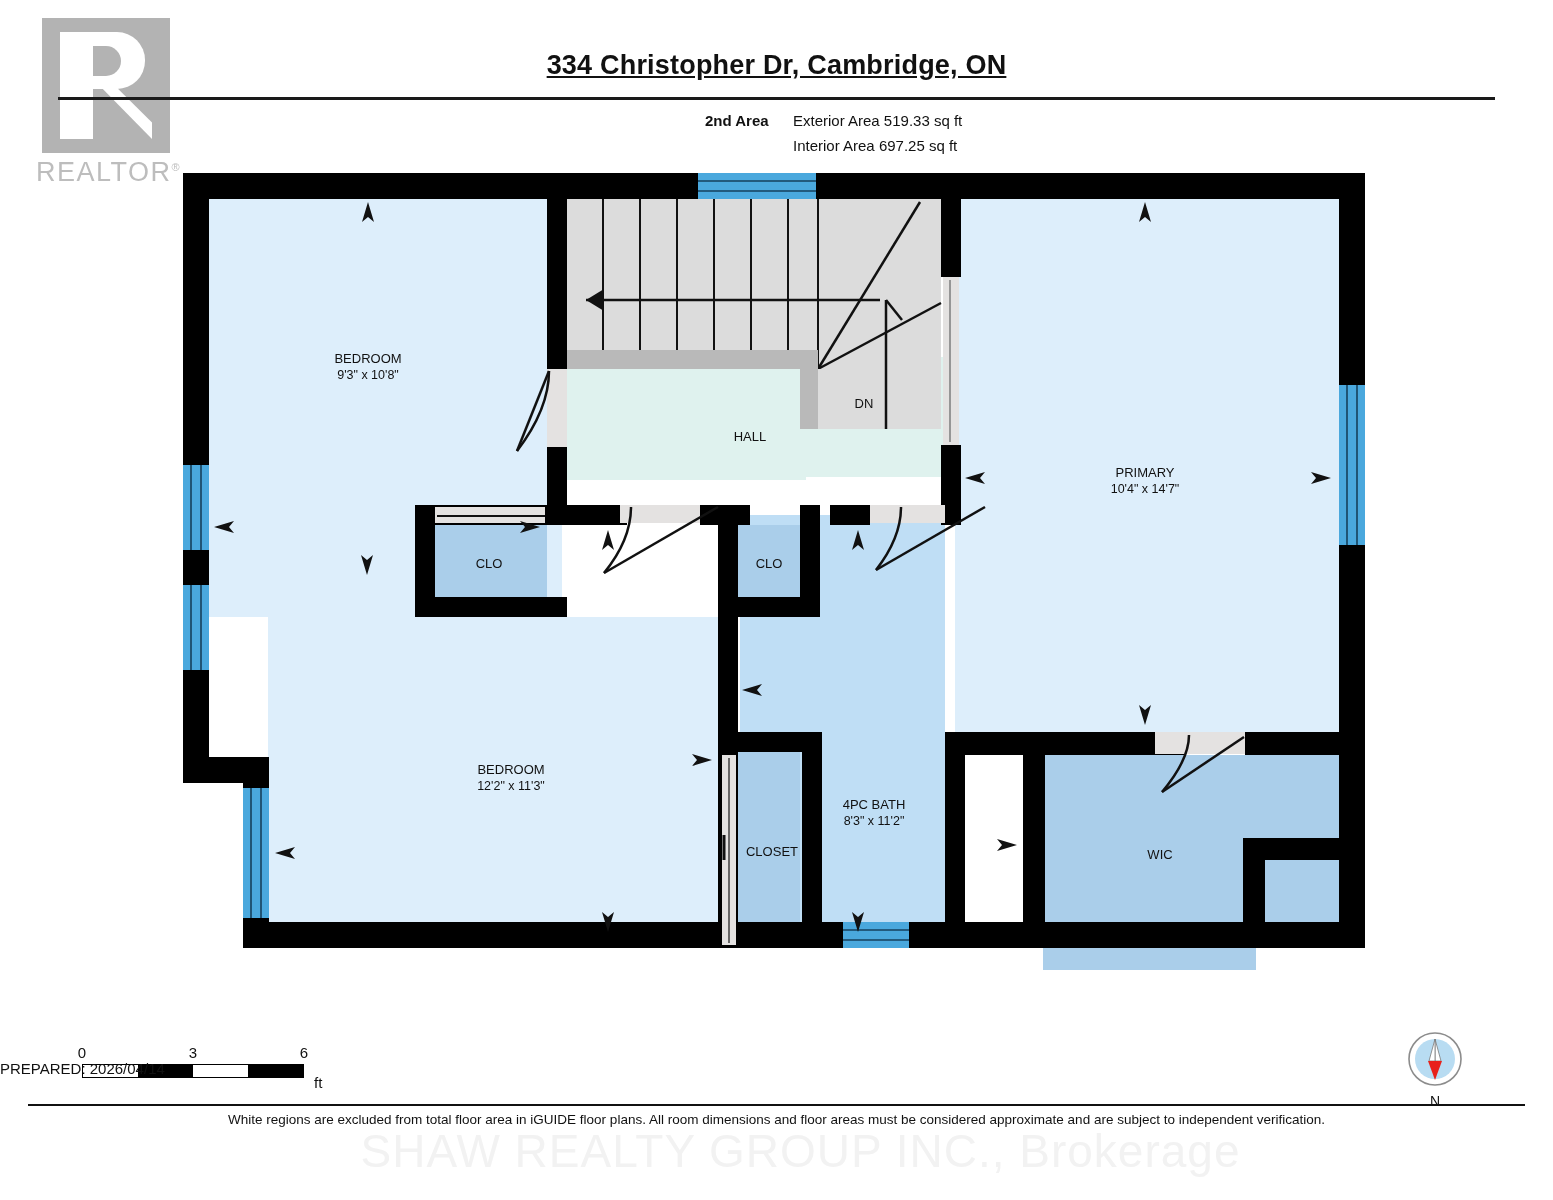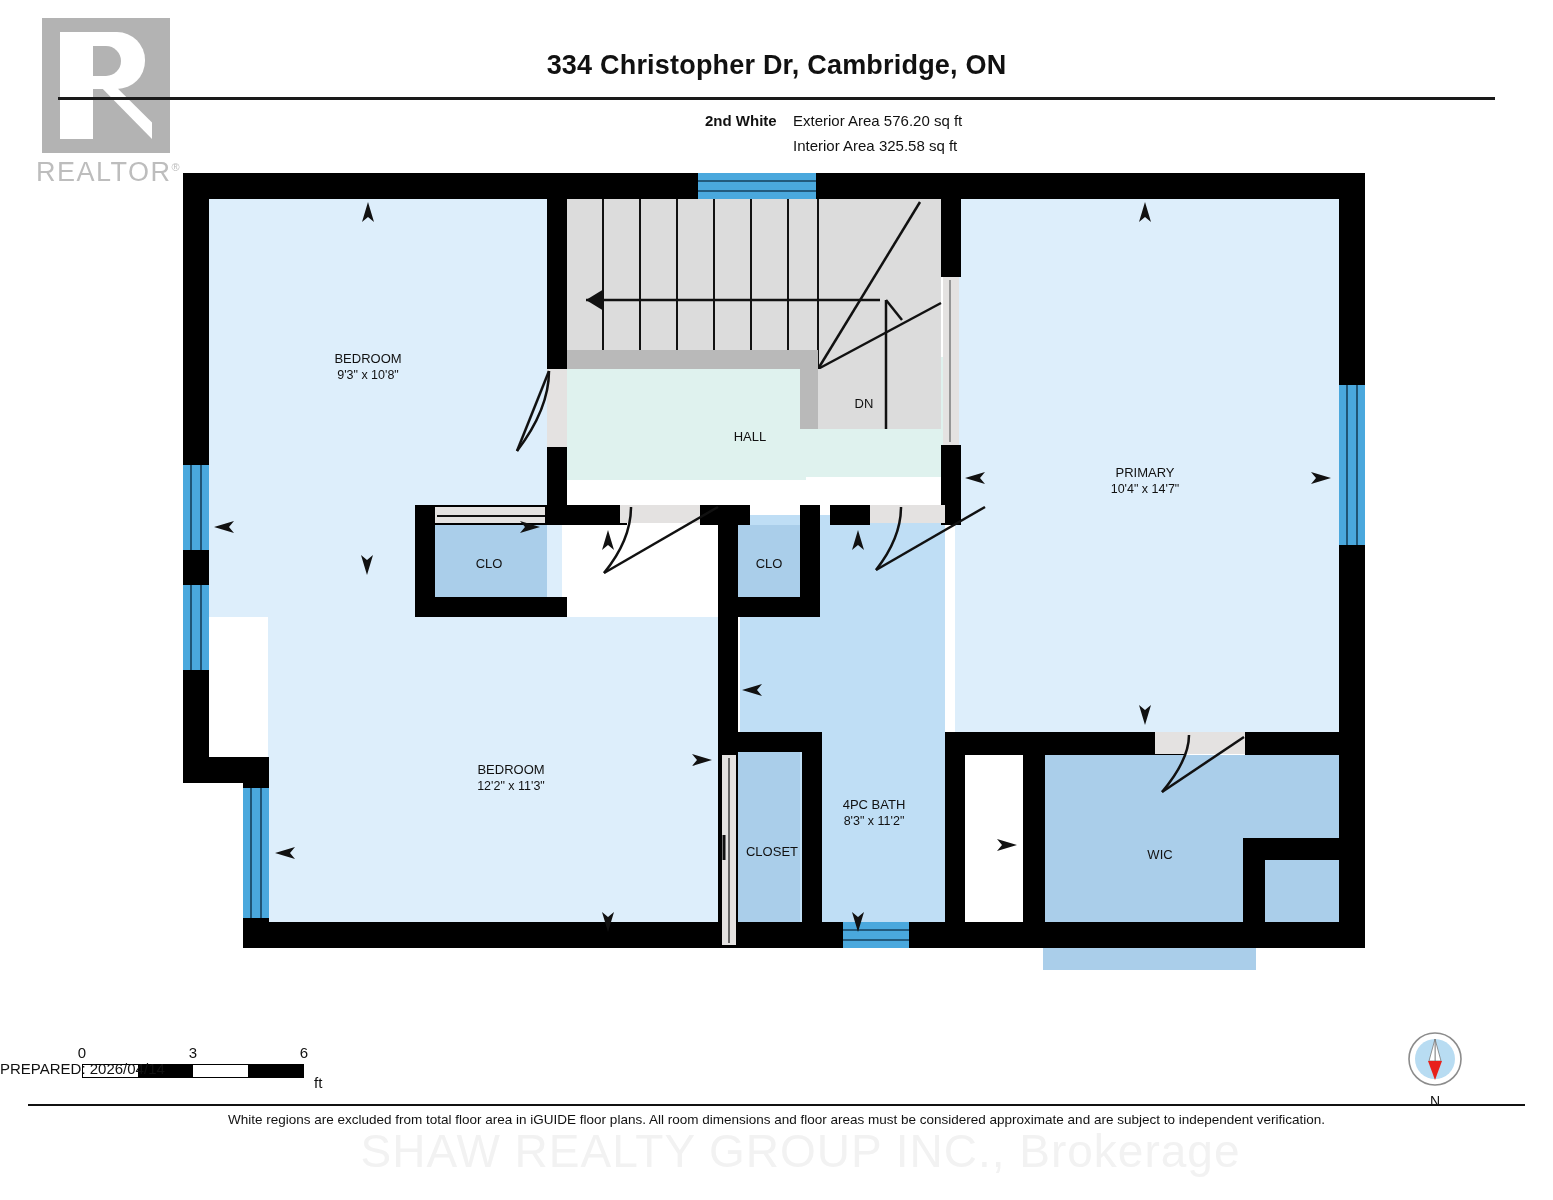--- a/index.html
+++ b/index.html
@@ -16,21 +16,21 @@
   #realtor-logo .mark .stem{position:absolute;left:18px;top:14px;width:33px;height:107px;background:#fff;}
   #realtor-logo .mark .bowl{position:absolute;left:51px;top:14px;width:52px;height:57px;background:#fff;border-radius:0 28px 28px 0;}
   #realtor-logo .mark .bowl-in{position:absolute;left:51px;top:28px;width:28px;height:30px;background:#b3b3b3;border-radius:0 16px 16px 0;}
   #realtor-logo .mark .leg{position:absolute;left:52px;top:62px;width:58px;height:59px;background:#fff;
       clip-path:polygon(0 0,100% 100%,100% 72%,26% 0);}
   #realtor-logo .word{font-size:27px;letter-spacing:1.5px;color:#bdbdbd;margin-top:4px;margin-left:8px;
       font-family:"Liberation Sans",sans-serif;}
   #realtor-logo .word sup{font-size:11px;}
 
   #title{position:absolute;left:0;top:50px;width:1553px;text-align:center;
-      font-size:27px;font-weight:bold;letter-spacing:.2px;}
+      font-size:27px;font-weight:bold;letter-spacing:.2px;text-decoration:underline;}
   #title-rule{position:absolute;left:58px;top:97px;width:1437px;height:3px;background:#1a1a1a;}
 
   #floor-meta{position:absolute;left:705px;top:108px;font-size:15px;line-height:25px;}
   #floor-meta .row{display:flex;}
   #floor-meta .lbl{font-weight:bold;width:88px;}
   #floor-meta .val{white-space:nowrap;}
 
   
   #plan{position:absolute;left:0;top:160px;width:1553px;height:860px;}
   #plan svg{display:block;}
@@ -68,26 +68,26 @@
     <div class="leg"></div>
   </div>
   <div class="word"><span>REALTOR</span><sup>®</sup></div>
 </div>
 
 <div id="title">334 Christopher Dr, Cambridge, ON</div>
 <div id="title-rule"></div>
 
 <div id="floor-meta">
   <div class="row">
-    <div class="lbl">2nd White</div>
-    <div class="val">Exterior Area 576.20 sq ft</div>
+    <div class="lbl">2nd Area</div>
+    <div class="val">Exterior Area 519.33 sq ft</div>
   </div>
   <div class="row">
     <div class="lbl"></div>
-    <div class="val">Interior Area 325.58 sq ft</div>
+    <div class="val">Interior Area 697.25 sq ft</div>
   </div>
 </div>
 
 <div id="plan">
 <svg width="1553" height="860" viewBox="0 0 1553 860">
 
   <g>
 
     <rect x="207" y="37" width="355" height="420" fill="#ddeefb"></rect>
 

